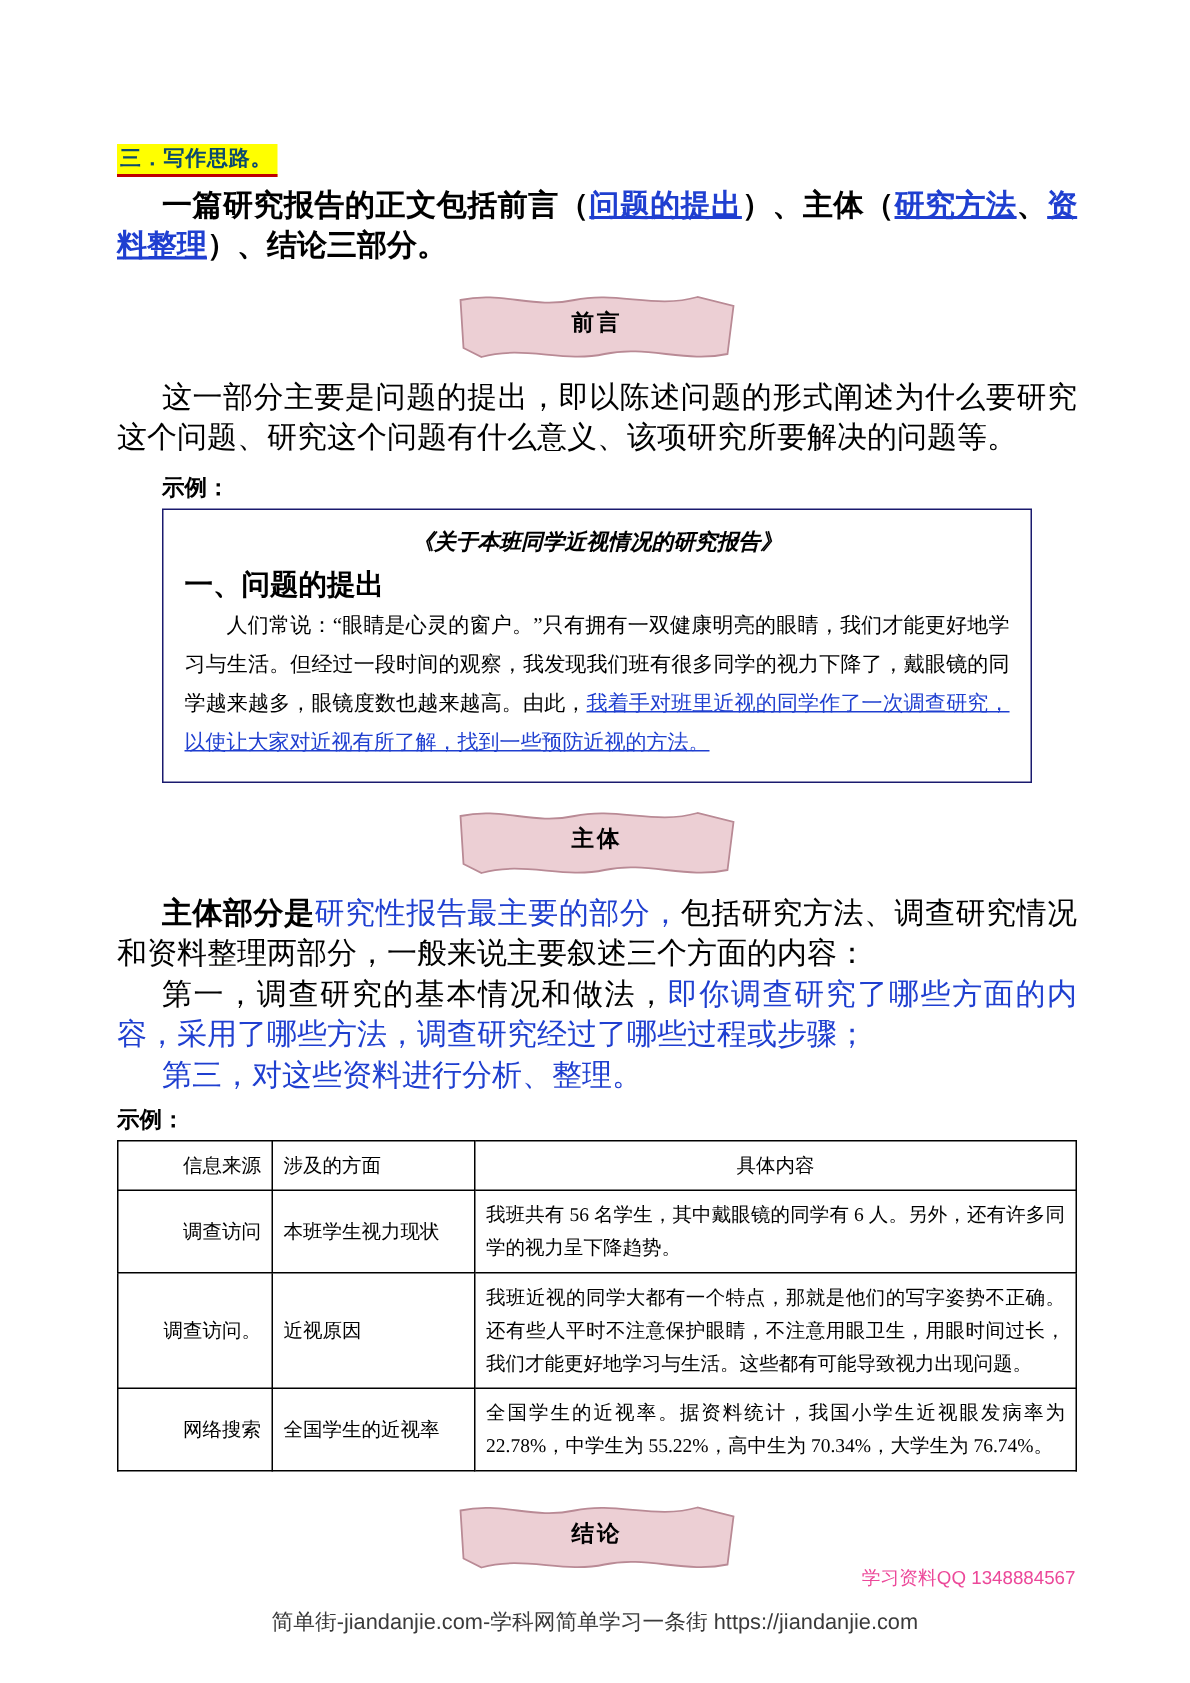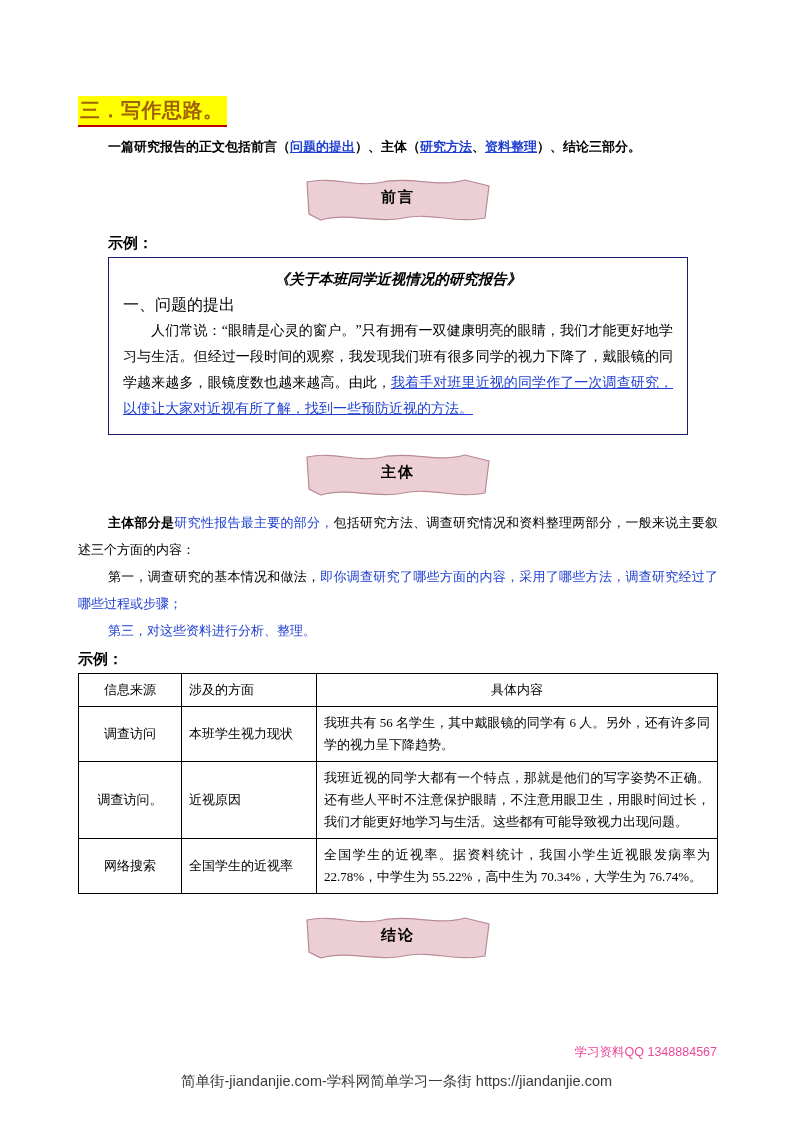--- a/index.html
+++ b/index.html
@@ -25,32 +25,32 @@
   .content {
     position: absolute;
     left: 78px;
     top: 96px;
     width: 640px;
   }
 
   
   .section-heading {
     font-weight: bold;
-    font-size: 20px;
+    font-size: 14px;
     display: inline-block;
     background: #ffff00;
     padding: 1px 3px 1px 2px;
     border-bottom: 2px solid #c00000;
-    color: #a16207;
+    color: #0c4a6e;
     letter-spacing: 0.5px;
   }
 
   
   .para {
-    font-size: 13px;
+    font-size: 20px;
     line-height: 27px;
     text-align: justify;
     margin: 6px 0 0 0;
   }
   .indent2 { text-indent: 30px; }
   .bold { font-weight: bold; }
   .blue { color: #1f3fd0; }
   .u { text-decoration: underline; }
 
   
@@ -93,22 +93,22 @@
     box-sizing: border-box;
   }
   .example-title {
     text-align: center;
     font-weight: bold;
     font-size: 14.5px;
     margin: 4px 0 6px 0;
     font-style: italic;
   }
   .example-sub {
-    font-weight: normal;
-    font-size: 16px;
+    font-weight: bold;
+    font-size: 19px;
     margin: 0 0 2px 0;
   }
   .example-body {
     font-size: 14px;
     line-height: 26px;
     text-align: justify;
     text-indent: 28px;
   }
   .example-body .hl {
     color: #1f3fd0;
@@ -126,21 +126,21 @@
   table.info-table td, table.info-table th {
     border: 1px solid #000000;
     padding: 5px 7px;
     vertical-align: middle;
     line-height: 22px;
     font-weight: normal;
   }
   table.info-table thead td {
     text-align: center;
   }
-  table.info-table td.c1 { width: 88px; text-align: center; }
+  table.info-table td.c1 { width: 88px; text-align: right; }
   table.info-table td.c2 { width: 120px; text-align: left; }
   table.info-table td.c3 { text-align: justify; }
   table.info-table tbody td.c3 { vertical-align: middle; }
 
   
   .footer-qq {
     position: absolute;
     right: 76px;
     top: 1044px;
     font-size: 12.5px;
@@ -171,20 +171,21 @@
 
     <div class="banner-wrap">
       <div class="banner">
         <svg width="186" height="50" viewBox="0 0 186 50">
           <path d="M2,8 C30,2 50,14 78,8 C106,2 132,14 160,6 L184,12 L180,44 C152,50 126,38 98,44 C70,50 44,38 16,46 L4,40 Z" fill="#eccfd4" stroke="#b98a95" stroke-width="1.2"></path>
         </svg>
         <div class="banner-label">前言</div>
       </div>
     </div>
 
+    <p class="para indent2">这一部分主要是问题的提出，即以陈述问题的形式阐述为什么要研究这个问题、研究这个问题有什么意义、该项研究所要解决的问题等。</p>
 
     <div class="example-label indent">示例：</div>
 
     <div class="example-box">
       <div class="example-title">《关于本班同学近视情况的研究报告》</div>
       <div class="example-sub">一、问题的提出</div>
       <div class="example-body"><span>人们常说：“眼睛是心灵的窗户。”只有拥有一双健康明亮的眼睛，我们才能更好地学习与生活。但经过一段时间的观察，我发现我们班有很多同学的视力下降了，戴眼镜的同学越来越多，眼镜度数也越来越高。由此，</span><span class="hl">我着手对班里近视的同学作了一次调查研究，以使让大家对近视有所了解，找到一些预防近视的方法。</span></div>
     </div>
 
     <div class="banner-wrap">

